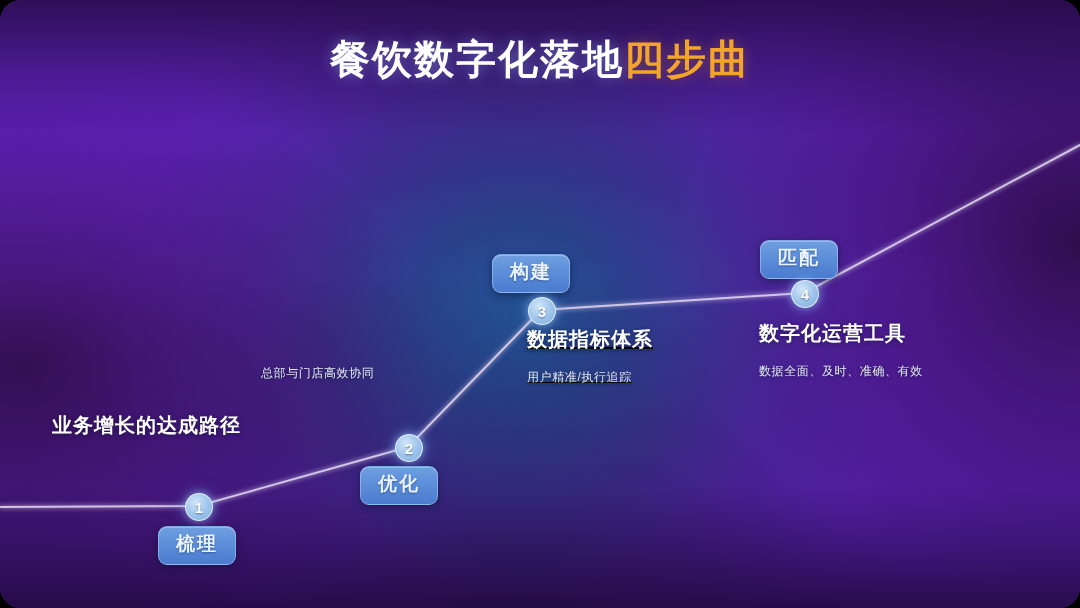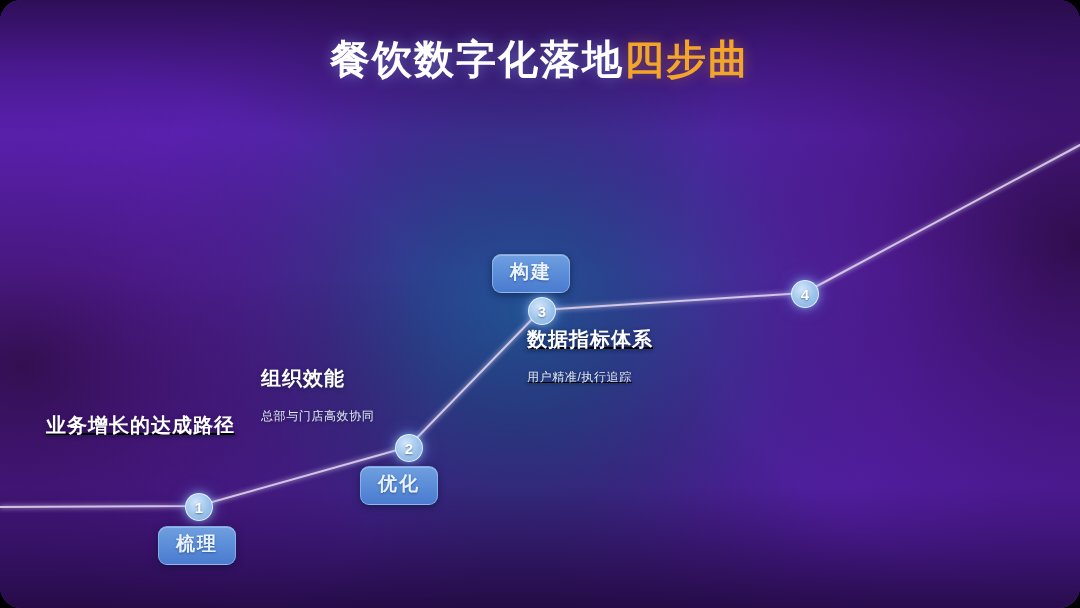--- a/index.html
+++ b/index.html
@@ -150,49 +150,55 @@
         <feGaussianBlur stdDeviation="2.4" result="b"></feGaussianBlur>
         <feMerge>
           <feMergeNode in="b"></feMergeNode>
           <feMergeNode in="SourceGraphic"></feMergeNode>
         </feMerge>
       </filter>
     </defs>
     <polyline points="0,507 198,506 408,447 541,310 804,293 1080,145" fill="none" stroke="#ded2ee" stroke-width="2" stroke-linejoin="round" stroke-linecap="round" opacity="0.92" filter="url(#lineGlow)"></polyline>
   </svg>
 
-  <div class="step-text" style="left:46px; top:412px;text-decoration:underline;">
+  <div class="step-text" style="left:52px; top:412px;">
     <div class="step-title">业务增长的达成路径</div>
   </div>
   <div class="node" style="left:198px; top:506px;">
     <span>1</span>
   </div>
   <div class="pill" style="left:158px; top:526px;">
     <span>梳理</span>
   </div>
 
   <div class="step-text" style="left:261px; top:365px;">
-    <div class="step-title">组织效能</div>
     <div class="step-sub">总部与门店高效协同</div>
   </div>
   <div class="node" style="left:408px; top:447px;">
     <span>2</span>
   </div>
   <div class="pill" style="left:492px; top:254px;">
     <span>构建</span>
   </div>
 
   <div class="pill" style="left:360px; top:466px;">
     <span>优化</span>
   </div>
   <div class="node" style="left:541px; top:310px;">
     <span>3</span>
   </div>
   <div class="step-text" style="left:527px; top:326px;text-decoration:underline;">
     <div class="step-title">数据指标体系</div>
     <div class="step-sub">用户精准/执行追踪</div>
   </div>
 
+  <div class="pill" style="left:760px; top:240px;">
+    <span>匹配</span>
+  </div>
   <div class="node" style="left:804px; top:293px;">
     <span>4</span>
   </div>
+  <div class="step-text" style="left:759px; top:320px;">
+    <div class="step-title">数字化运营工具</div>
+    <div class="step-sub">数据全面、及时、准确、有效</div>
+  </div>
 
 </div>
 
 </body></html>

